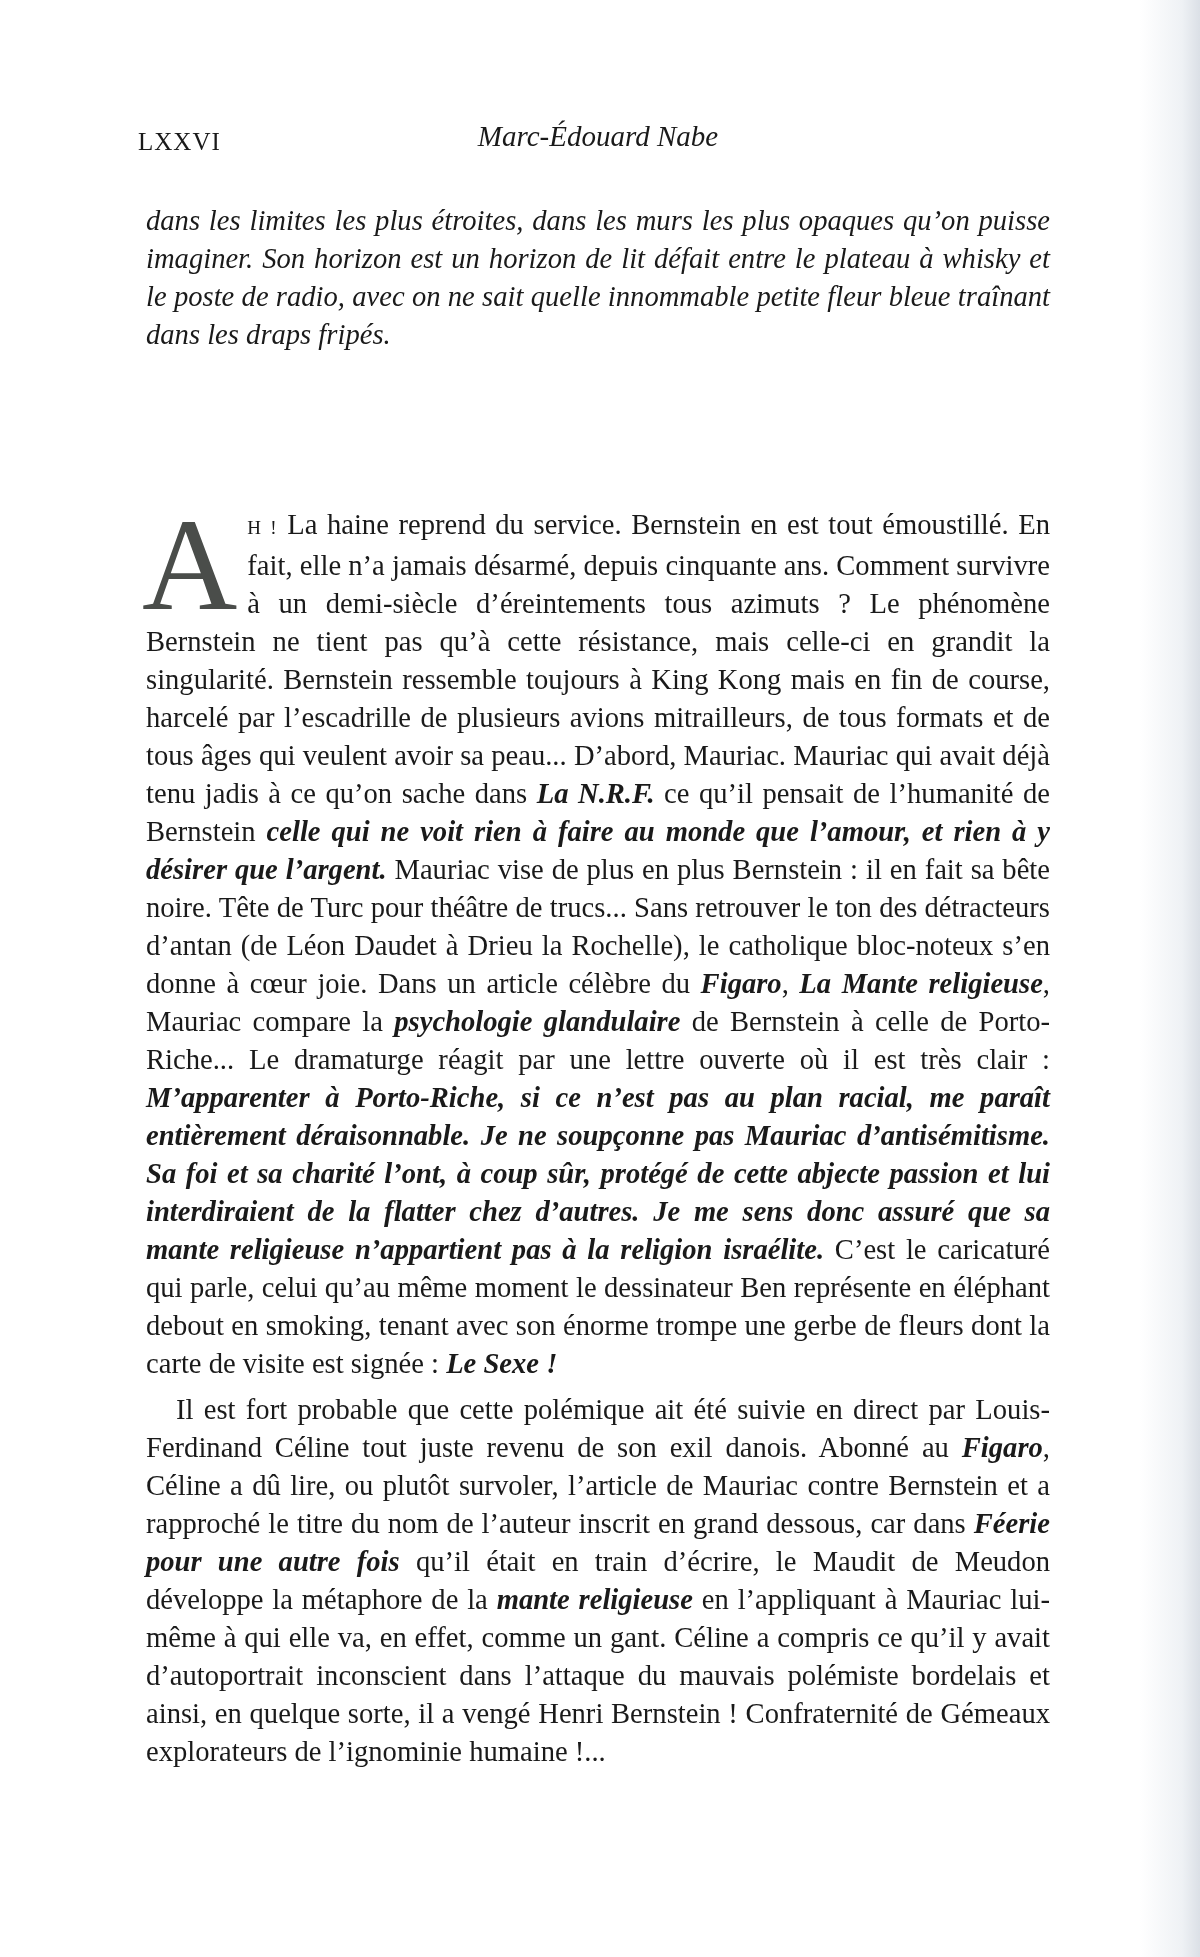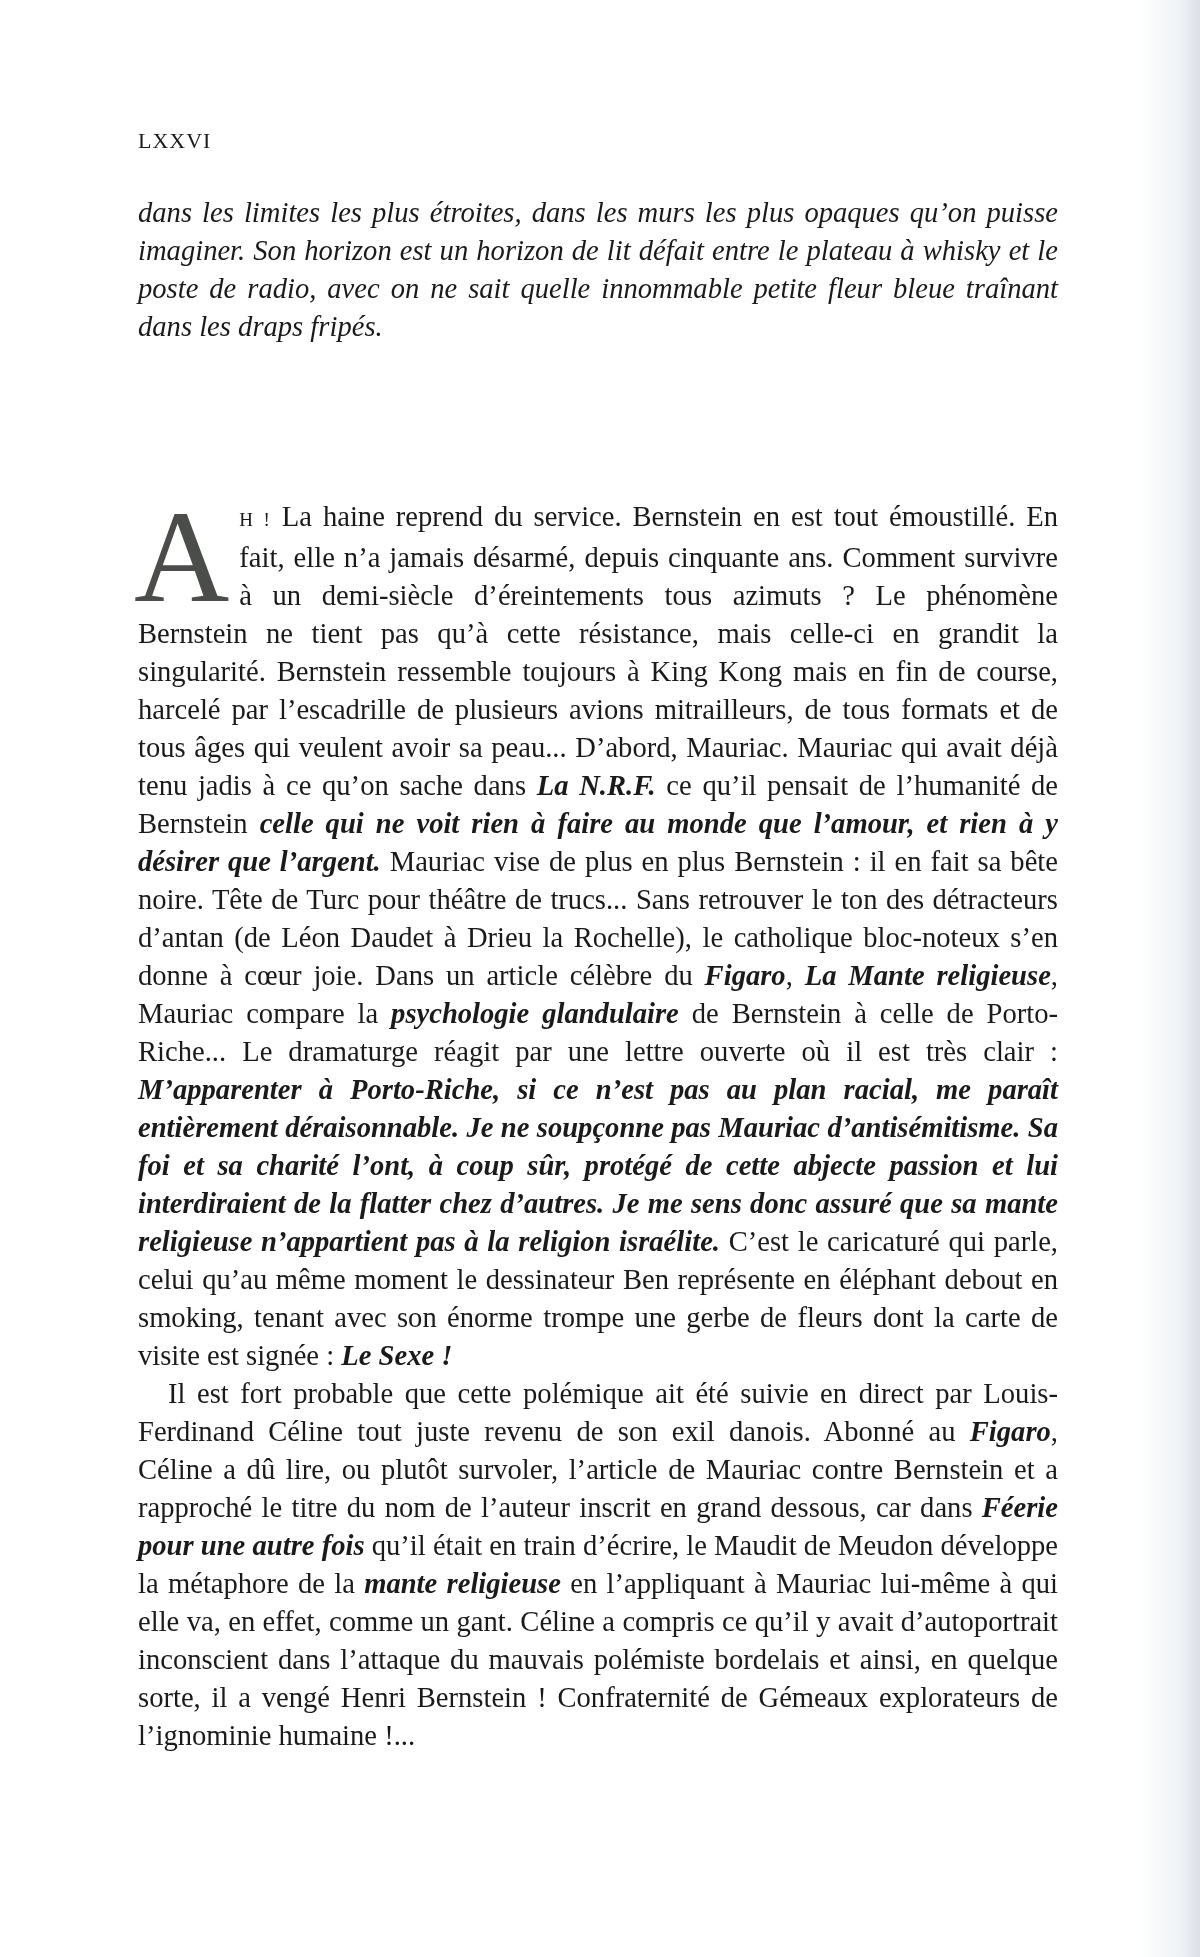--- a/index.html
+++ b/index.html
@@ -15,32 +15,32 @@
     .edge-shade {
       position: absolute; top: 0; right: 0; width: 60px; height: 1957px;
       background: linear-gradient(to right, rgba(255,255,255,0) 0%, rgba(225,230,236,0.55) 70%, rgba(210,216,224,0.8) 100%);
       pointer-events: none;
     }
     .running-head {
       position: absolute; top: 120px; left: 138px; width: 920px; height: 40px;
     }
     .folio {
       position: absolute; left: 0; top: 8px;
-      font-size: 22px; letter-spacing: 1px;
+      font-size: 25px; letter-spacing: 1px;
     }
     .running-title {
       position: absolute; left: 0; right: 0; top: 0; text-align: center;
       font-style: italic; font-size: 29px;
     }
     .text-block {
       position: absolute; left: 138px; width: 920px;
       font-size: 28.6px; line-height: 38px;
       text-align: justify; hyphens: manual;
     }
-    .text-block p { margin: 0; }
+    .text-block p { margin: 8px; }
     .top-para { top: 194px; font-style: italic; }
     .main-section { top: 498px; }
     .drop-cap {
       float: left;
       font-size: 132px; line-height: 110px;
       height: 110px;
       margin: 4px 10px 0 -4px;
       color: #4a4d4a;
       font-family: "Liberation Serif", serif;
     }
@@ -48,20 +48,21 @@
     .indent { text-indent: 30px; }
     em { font-style: italic; font-weight: bold; }
   </style>
 </head>
 <body>
 
 <div class="edge-shade"></div>
 
 <div class="running-head">
   <span class="folio">LXXVI</span>
+  <span class="running-title">Marc-Édouard Nabe</span>
 </div>
 
 <div class="text-block top-para">
   <p>dans les limites les plus étroites, dans les murs les plus opaques qu’on puisse imaginer. Son horizon est un horizon de lit défait entre le plateau à whisky et le poste de radio, avec on ne sait quelle innommable petite fleur bleue traînant dans les draps fripés.</p>
 </div>
 
 <div class="text-block main-section">
   <p><span class="drop-cap">A</span><span class="smallcap">H !</span><span> La haine reprend du service. Bernstein en est tout émoustillé. En fait, elle n’a jamais désarmé, depuis cinquante ans. Comment survivre à un demi-siècle d’éreintements tous azimuts ? Le phénomène Bernstein ne tient pas qu’à cette résistance, mais celle-ci en grandit la singularité. Bernstein ressemble toujours à King Kong mais en fin de course, harcelé par l’escadrille de plusieurs avions mitrailleurs, de tous formats et de tous âges qui veulent avoir sa peau... D’abord, Mauriac. Mauriac qui avait déjà tenu jadis à ce qu’on sache dans </span><em>La N.R.F.</em><span> ce qu’il pensait de l’humanité de Bernstein </span><em>celle qui ne voit rien à faire au monde que l’amour, et rien à y désirer que l’argent.</em><span> Mauriac vise de plus en plus Bernstein : il en fait sa bête noire. Tête de Turc pour théâtre de trucs... Sans retrouver le ton des détracteurs d’antan (de Léon Daudet à Drieu la Rochelle), le catholique bloc-noteux s’en donne à cœur joie. Dans un article célèbre du </span><em>Figaro</em><span>, </span><em>La Mante religieuse</em><span>, Mauriac compare la </span><em>psychologie glandulaire</em><span> de Bernstein à celle de Porto-Riche... Le dramaturge réagit par une lettre ouverte où il est très clair : </span><em>M’apparenter à Porto-Riche, si ce n’est pas au plan racial, me paraît entièrement déraisonnable. Je ne soupçonne pas Mauriac d’antisémitisme. Sa foi et sa charité l’ont, à coup sûr, protégé de cette abjecte passion et lui interdiraient de la flatter chez d’autres. Je me sens donc assuré que sa mante religieuse n’appartient pas à la religion israélite.</em><span> C’est le caricaturé qui parle, celui qu’au même moment le dessinateur Ben représente en éléphant debout en smoking, tenant avec son énorme trompe une gerbe de fleurs dont la carte de visite est signée : </span><em>Le Sexe !</em></p>
   <p class="indent"><span>Il est fort probable que cette polémique ait été suivie en direct par Louis-Ferdinand Céline tout juste revenu de son exil danois. Abonné au </span><em>Figaro</em><span>, Céline a dû lire, ou plutôt survoler, l’article de Mauriac contre Bernstein et a rapproché le titre du nom de l’auteur inscrit en grand dessous, car dans </span><em>Féerie pour une autre fois</em><span> qu’il était en train d’écrire, le Maudit de Meudon développe la métaphore de la </span><em>mante religieuse</em><span> en l’appliquant à Mauriac lui-même à qui elle va, en effet, comme un gant. Céline a compris ce qu’il y avait d’autoportrait inconscient dans l’attaque du mauvais polémiste bordelais et ainsi, en quelque sorte, il a vengé Henri Bernstein ! Confraternité de Gémeaux explorateurs de l’ignominie humaine !...</span></p>
 </div>

